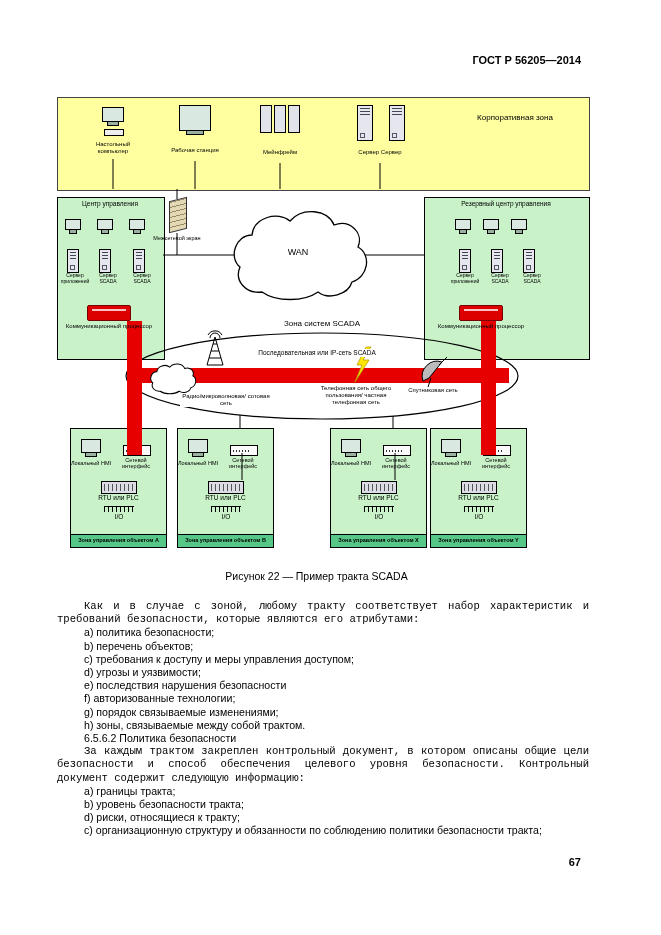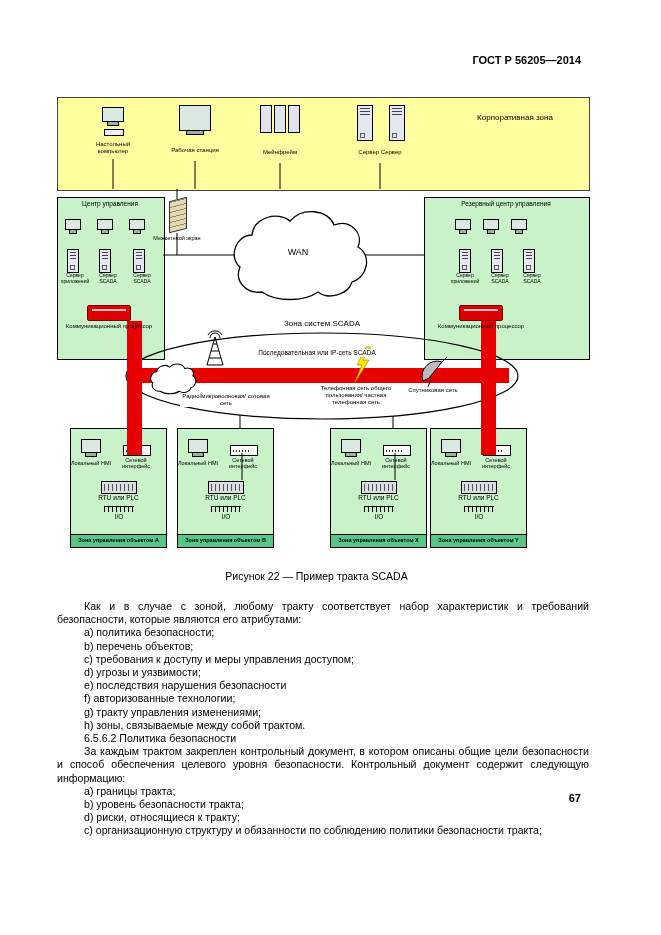--- a/index.html
+++ b/index.html
@@ -1,19 +1,19 @@
 <!DOCTYPE html>
 <html><head>
 <meta charset="utf-8">
 <style>
   html,body{margin:0;padding:0;background:#fff;}
   .page{position:relative;width:661px;height:935px;background:#fff;overflow:hidden;
         font-family:"Liberation Sans",sans-serif;color:#000;}
   .hdr{position:absolute;top:54px;right:80px;font:bold 11px "Liberation Sans",sans-serif;}
-  .pgnum{position:absolute;top:792px;right:80px;font:bold 11px "Liberation Sans",sans-serif;text-align:right;}
+  .pgnum{position:absolute;top:856px;right:80px;font:bold 11px "Liberation Sans",sans-serif;text-align:right;}
 
   
   .diagram{position:absolute;left:57px;top:97px;width:533px;height:458px;font-family:"Liberation Sans",sans-serif;}
   .corp{position:absolute;left:0;top:0;width:531px;height:92px;background:#ffffa0;border:1px solid #444;}
   .gbox{position:absolute;background:#c9f2c9;border:1px solid #000;}
   .lbl{position:absolute;font-weight:normal;text-align:center;line-height:1.18;color:#000;}
   .z2{z-index:2;}
   .whitebg{background:#fff;}
   .overlay{position:absolute;left:0;top:0;z-index:1;pointer-events:none;}
 
@@ -41,21 +41,21 @@
   .comb{position:absolute;border-top:1px solid #000;
      background:repeating-linear-gradient(90deg,#000 0 1px,transparent 1px 4px);}
   .fstrip{position:absolute;left:-1px;right:-1px;bottom:-1px;height:12px;background:#57c787;border:1px solid #000;
      font:bold 5.5px/11px "Liberation Sans",sans-serif;text-align:center;}
 
   
   .caption{position:absolute;left:50px;top:570px;width:533px;text-align:center;
      font:10.5px "Liberation Sans",sans-serif;}
   .textblock{position:absolute;left:57px;top:600px;width:532px;
      font:10.6px/13.2px "Liberation Sans",sans-serif;}
-  .para{margin:0;text-indent:27px;text-align:justify;}
+  .para{margin:0;text-indent:27px;text-align:justify;font-family:Liberation Mono, monospace;}
   .li{margin:0;padding-left:27px;}
 </style>
 </head>
 <body>
 
 <div class="page">
 
   <div class="hdr">ГОСТ Р 56205—2014</div>
 
   <div class="diagram">
@@ -212,21 +212,21 @@
   <div class="caption">Рисунок 22 — Пример тракта SCADA</div>
 
   <div class="textblock">
     <p class="para">Как и в случае с зоной, любому тракту соответствует набор характеристик и требований безопасности, которые являются его атрибутами:</p>
     <div class="li">a) политика безопасности;</div>
     <div class="li">b) перечень объектов;</div>
     <div class="li">c) требования к доступу и меры управления доступом;</div>
     <div class="li">d) угрозы и уязвимости;</div>
     <div class="li">e) последствия нарушения безопасности</div>
     <div class="li">f) авторизованные технологии;</div>
-    <div class="li">g) тракту управления изменениями;</div>
+    <div class="li">g) порядок связываемые изменениями;</div>
     <div class="li">h) зоны, связываемые между собой трактом.</div>
     <div class="li">6.5.6.2 Политика безопасности</div>
     <p class="para">За каждым трактом закреплен контрольный документ, в котором описаны общие цели безопасности и способ обеспечения целевого уровня безопасности. Контрольный документ содержит следующую информацию:</p>
     <div class="li">a) границы тракта;</div>
     <div class="li">b) уровень безопасности тракта;</div>
     <div class="li">d) риски, относящиеся к тракту;</div>
     <div class="li">c) организационную структуру и обязанности по соблюдению политики безопасности тракта;</div>
   </div>
 
   <div class="pgnum">67</div>

